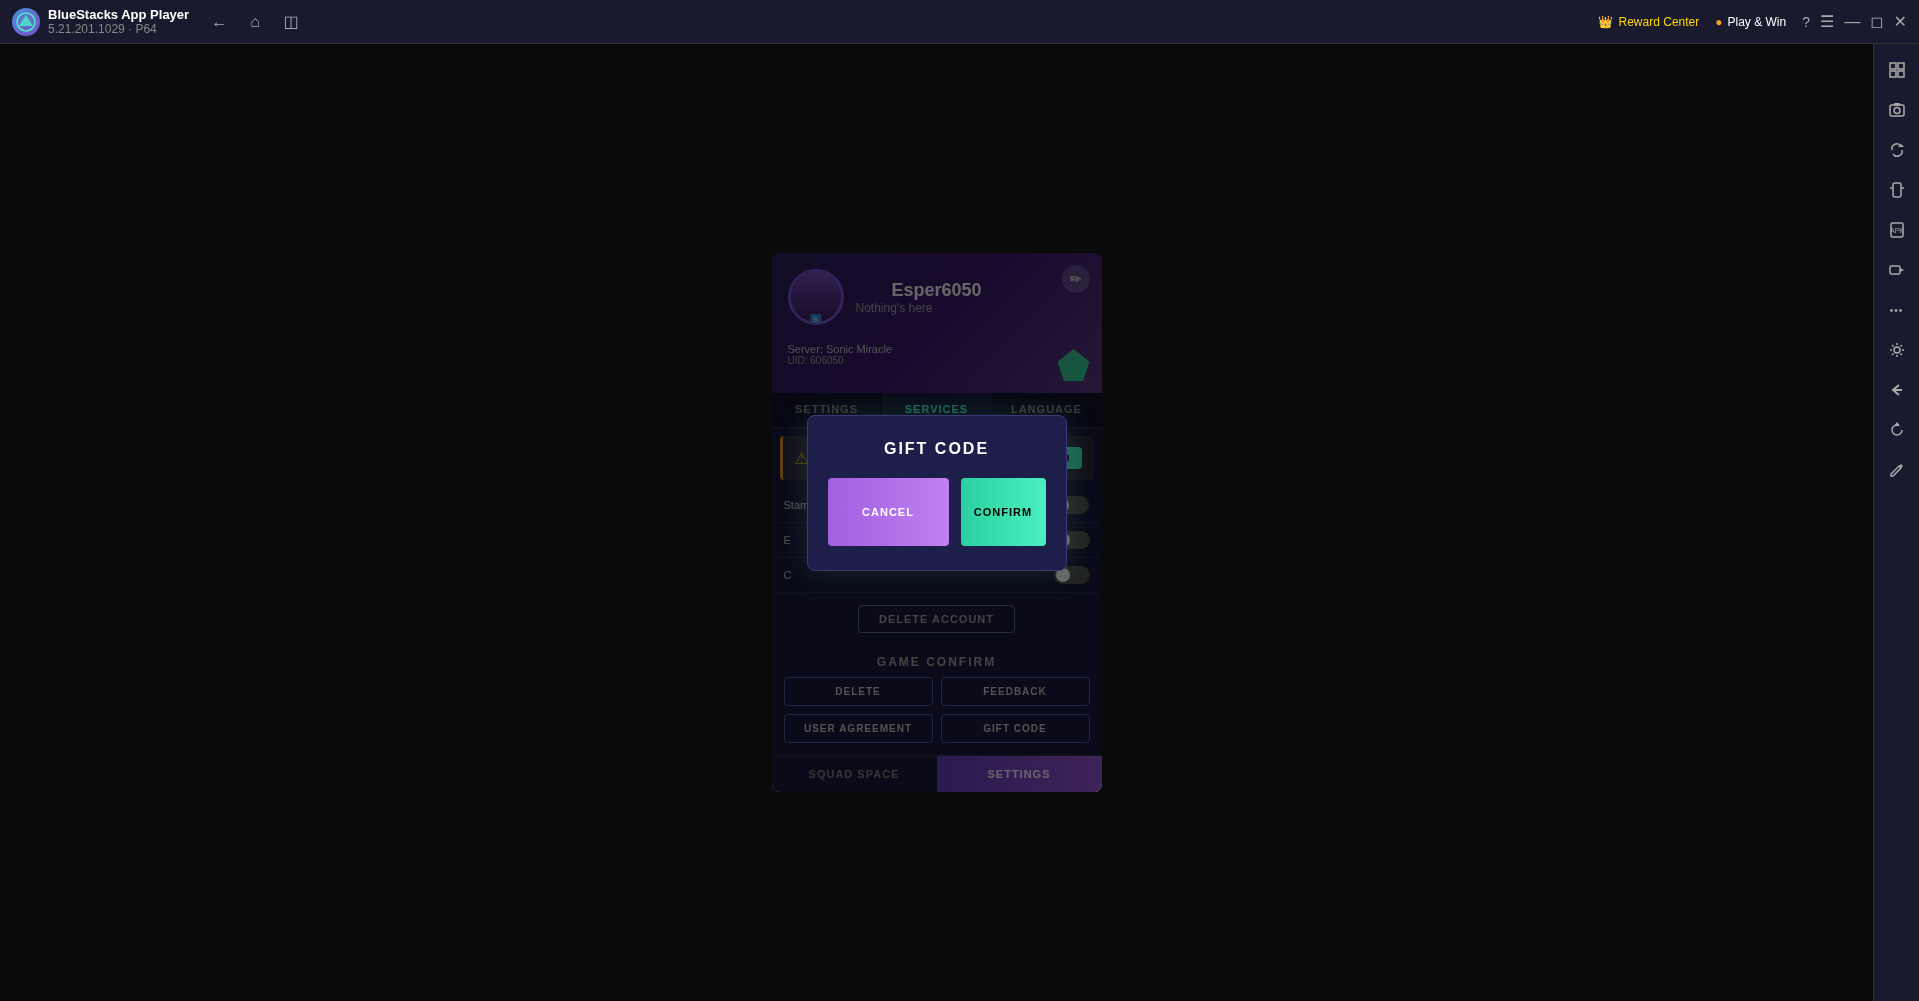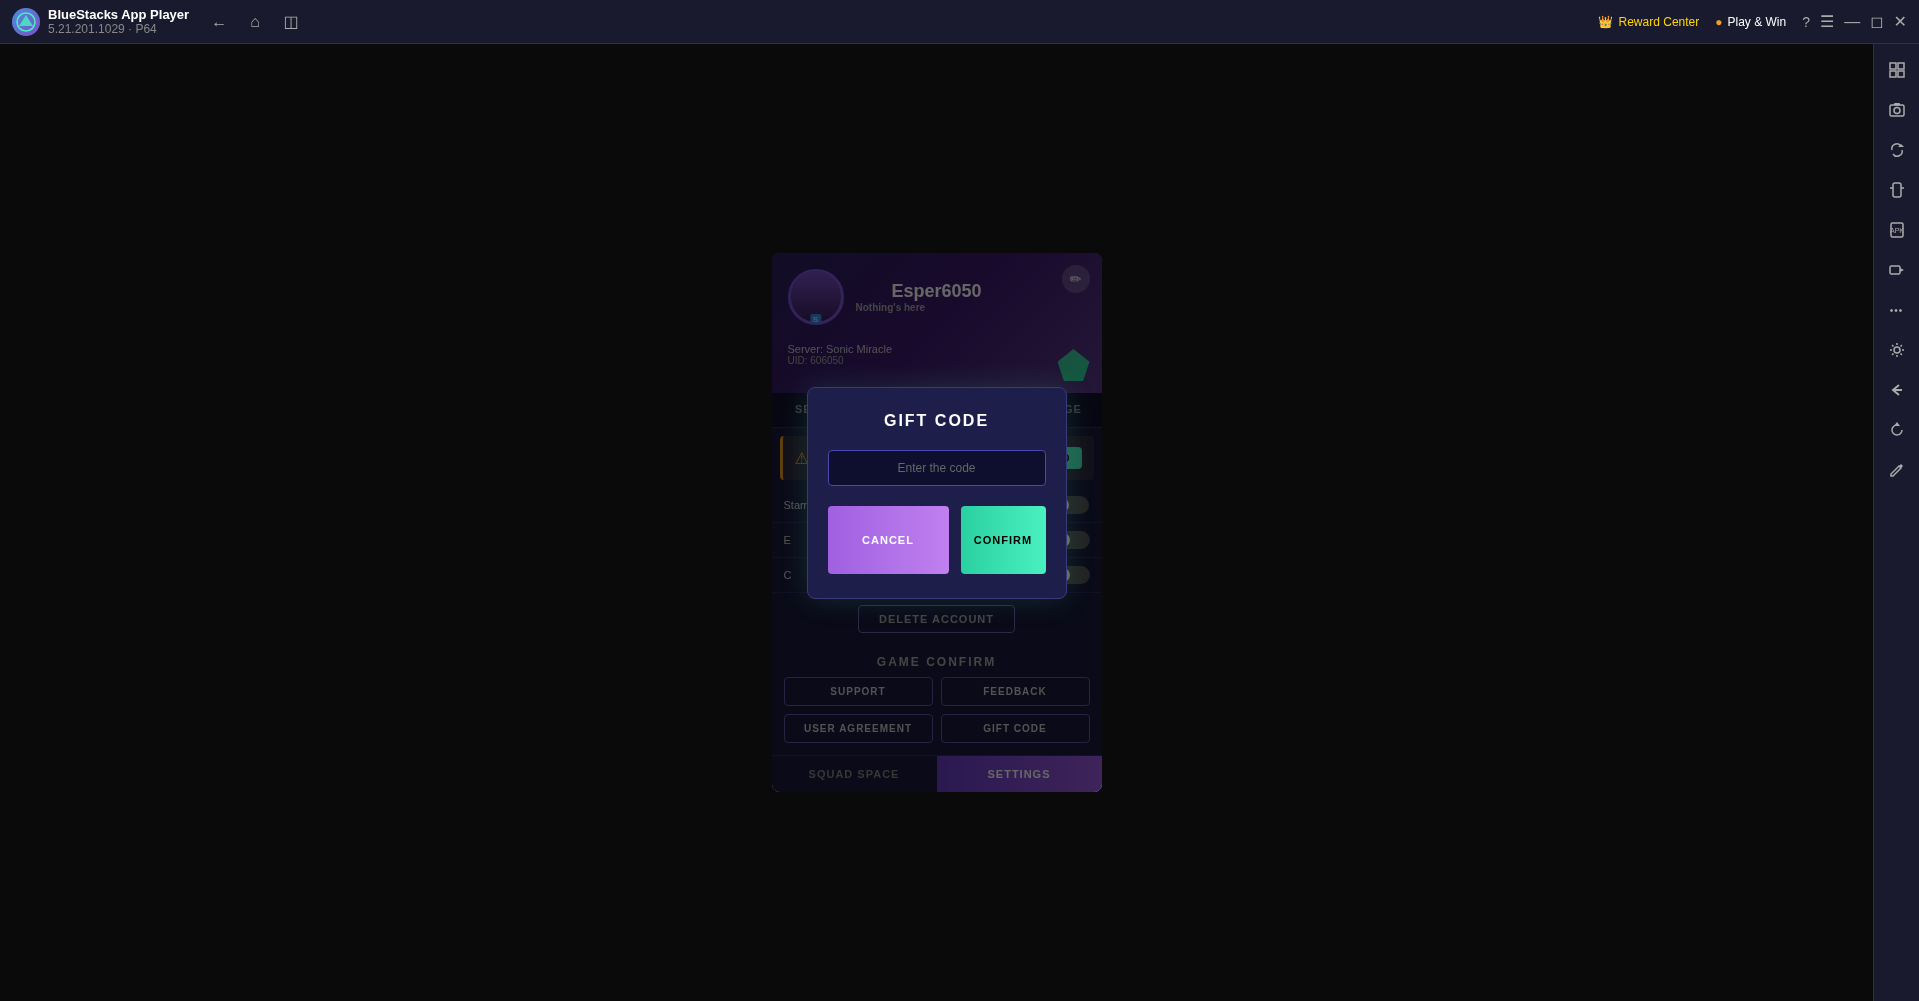--- a/index.html
+++ b/index.html
@@ -132,21 +132,21 @@
     }
     .avatar-badge {
       position: absolute;
       bottom: -2px; left: 50%; transform: translateX(-50%);
       background: #3a90e0; color: #fff; font-size: 8px; padding: 1px 3px; border-radius: 2px;
     }
     .profile-text .username {
       color: #fff; font-size: 18px; font-weight: bold; margin-left: 36px;
     }
     .profile-text .tagline {
-      color: #aaa; font-size: 10px; font-weight: bold;
+      color: #aaa; font-size: 12px;
     }
     .edit-btn {
       position: absolute; top: 12px; right: 12px;
       width: 28px; height: 28px;
       background: rgba(255,255,255,0.2); border-radius: 50%; border: none; cursor: pointer;
       color: #fff; font-size: 14px; display: flex; align-items: center; justify-content: center;
     }
     .server-info {
       margin-top: 18px;
       color: #ccc; font-size: 11px;
@@ -474,40 +474,39 @@
         <span class="toggle-label">C</span>
         <div class="toggle off"></div>
       </div>
 
       <div class="delete-btn-wrap">
         <button class="delete-btn">DELETE ACCOUNT</button>
       </div>
 
       <div class="section-title">GAME CONFIRM</div>
       <div class="service-grid" style="padding: 0 12px 12px;">
-        <button class="service-btn">SUPPORT</button>
+        <button class="service-btn">DELETE</button>
         <button class="service-btn">FEEDBACK</button>
         <button class="service-btn">USER AGREEMENT</button>
         <button class="service-btn">GIFT CODE</button>
       </div>
     </div>
 
     <div class="bottom-bar">
       <div class="bottom-btn left">
         <span>SQUAD SPACE</span>
       </div>
       <div class="bottom-btn right">
         <span>SETTINGS</span>
       </div>
     </div>
 
     <div class="modal-overlay">
       <div class="modal">
         <div class="modal-title">GIFT CODE</div>
-        <input class="code-input" type="text" placeholder="Enter the code" style="">
         <div class="modal-buttons">
           <button class="cancel-btn">CANCEL</button>
           <button class="confirm-btn">CONFIRM</button>
         </div>
       </div>
     </div>
 
   </div>
 </div>
 

